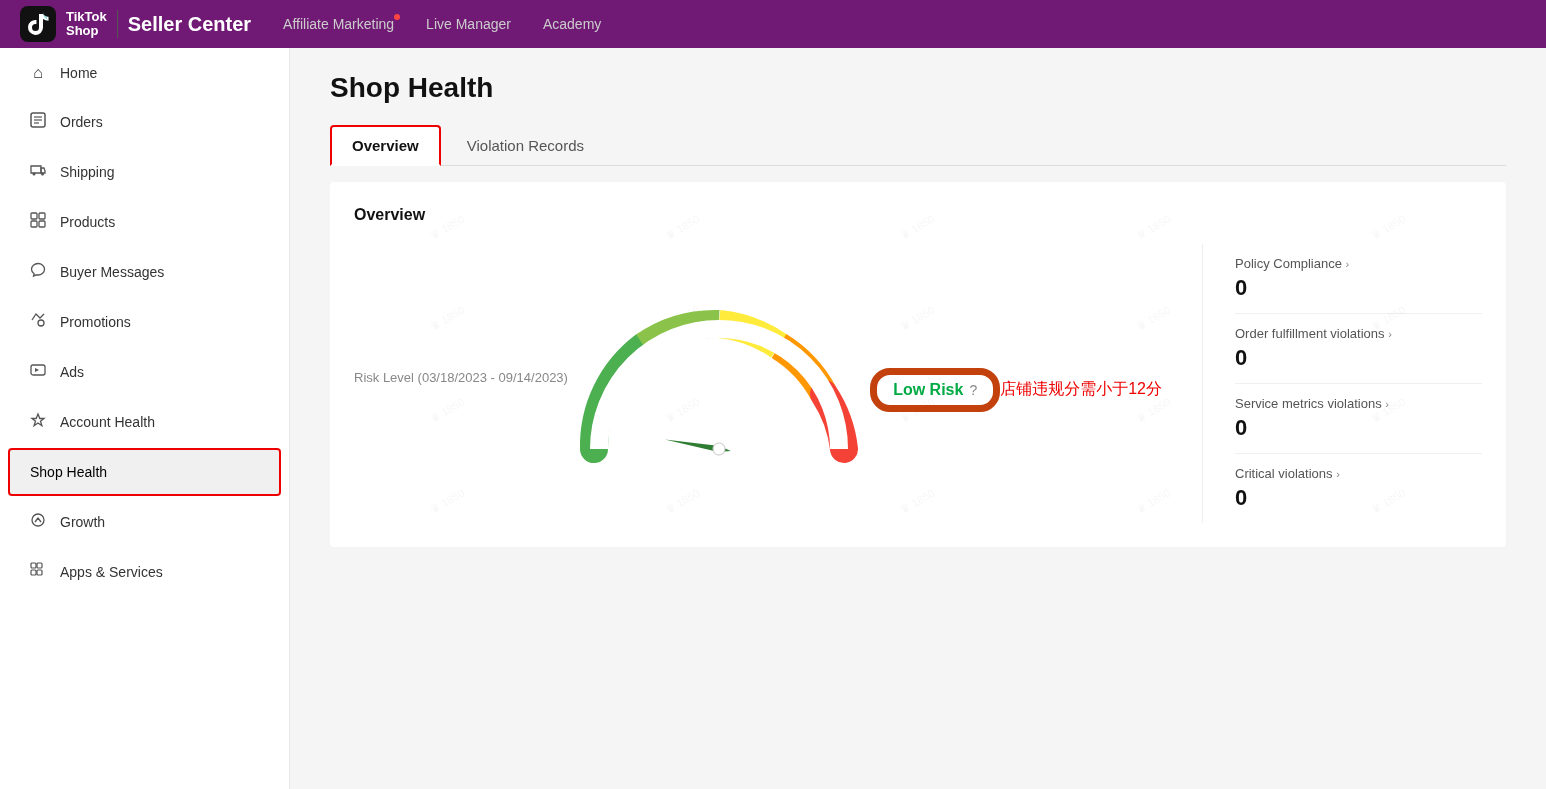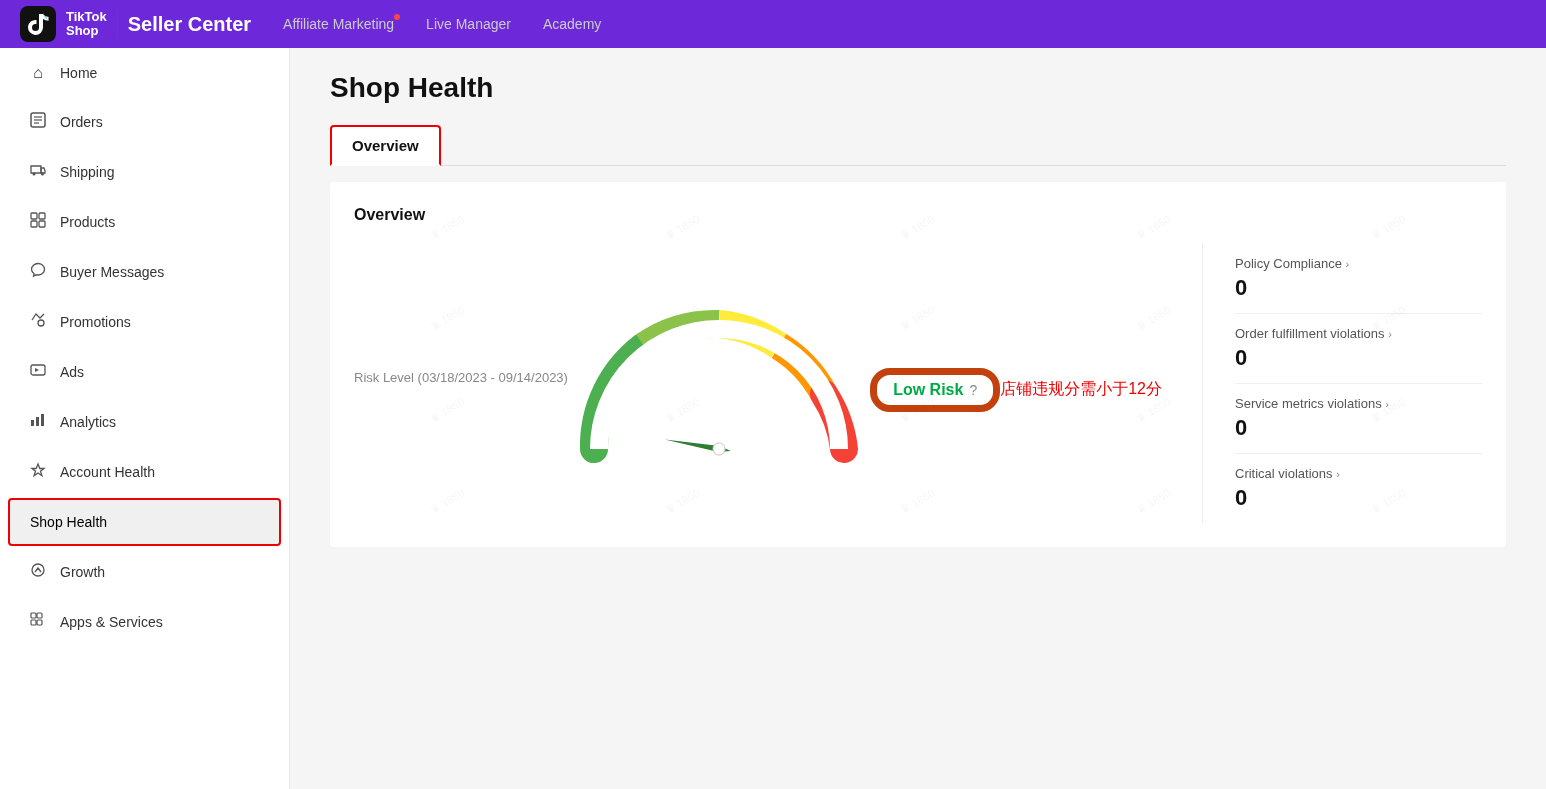--- a/index.html
+++ b/index.html
@@ -1,20 +1,20 @@
 <!DOCTYPE html>
 <html><head>
   <meta charset="utf-8">
   <style>
     * { margin: 0; padding: 0; box-sizing: border-box; }
     body { font-family: -apple-system, BlinkMacSystemFont, 'Segoe UI', sans-serif; background: #f5f5f5; display: flex; flex-direction: column; height: 789px; overflow: hidden; }
 
     
     .top-nav {
-      background: #6d28d9;
+      background: #701a75;
       color: #fff;
       display: flex;
       align-items: center;
       height: 48px;
       padding: 0 20px;
       gap: 32px;
       flex-shrink: 0;
     }
     .logo-area {
       display: flex;
@@ -337,30 +337,20 @@
         <svg width="16" height="16" viewBox="0 0 16 16" fill="none">
             <rect x="1" y="3" width="14" height="10" rx="2" stroke="#555" stroke-width="1.3"></rect>
             <path d="M5 10V6l4 2-4 2z" fill="#555"></path>
           </svg>
       </span>
       <span>Ads</span>
     </div>
     <div class="sidebar-item">
       <span class="sidebar-icon">
         <svg width="16" height="16" viewBox="0 0 16 16" fill="none">
-            <rect x="1" y="8" width="3" height="6" fill="#555"></rect>
-            <rect x="6" y="5" width="3" height="9" fill="#555"></rect>
-            <rect x="11" y="2" width="3" height="12" fill="#555"></rect>
-          </svg>
-      </span>
-      <span>Analytics</span>
-    </div>
-    <div class="sidebar-item">
-      <span class="sidebar-icon">
-        <svg width="16" height="16" viewBox="0 0 16 16" fill="none">
             <path d="M8 2L9.8 6.5H14L10.5 9.2l1.4 4.5L8 11l-3.9 2.7 1.4-4.5L2 6.5h4.2z" stroke="#555" stroke-width="1.3" fill="none"></path>
           </svg>
       </span>
       <span>Account Health</span>
     </div>
     <div class="sidebar-item active">
       <span>Shop Health</span>
     </div>
     <div class="sidebar-item">
       <span class="sidebar-icon">
@@ -384,20 +374,23 @@
     </div>
   </aside>
 
   <main class="content">
     <div class="page-header">
       <h1 class="page-title">Shop Health</h1>
       <div class="tab-bar">
         <div class="tab-item active">
           <span>Overview</span>
         </div>
+        <div class="tab-item">
+          <span>Violation Records</span>
+        </div>
       </div>
     </div>
 
     <div class="overview-section watermark-area" style="margin-top:16px;">
 
       <div class="watermark">
         <span>♛ 1850</span>
           <span>♛ 1850</span>
           <span>♛ 1850</span>
           <span>♛ 1850</span>

